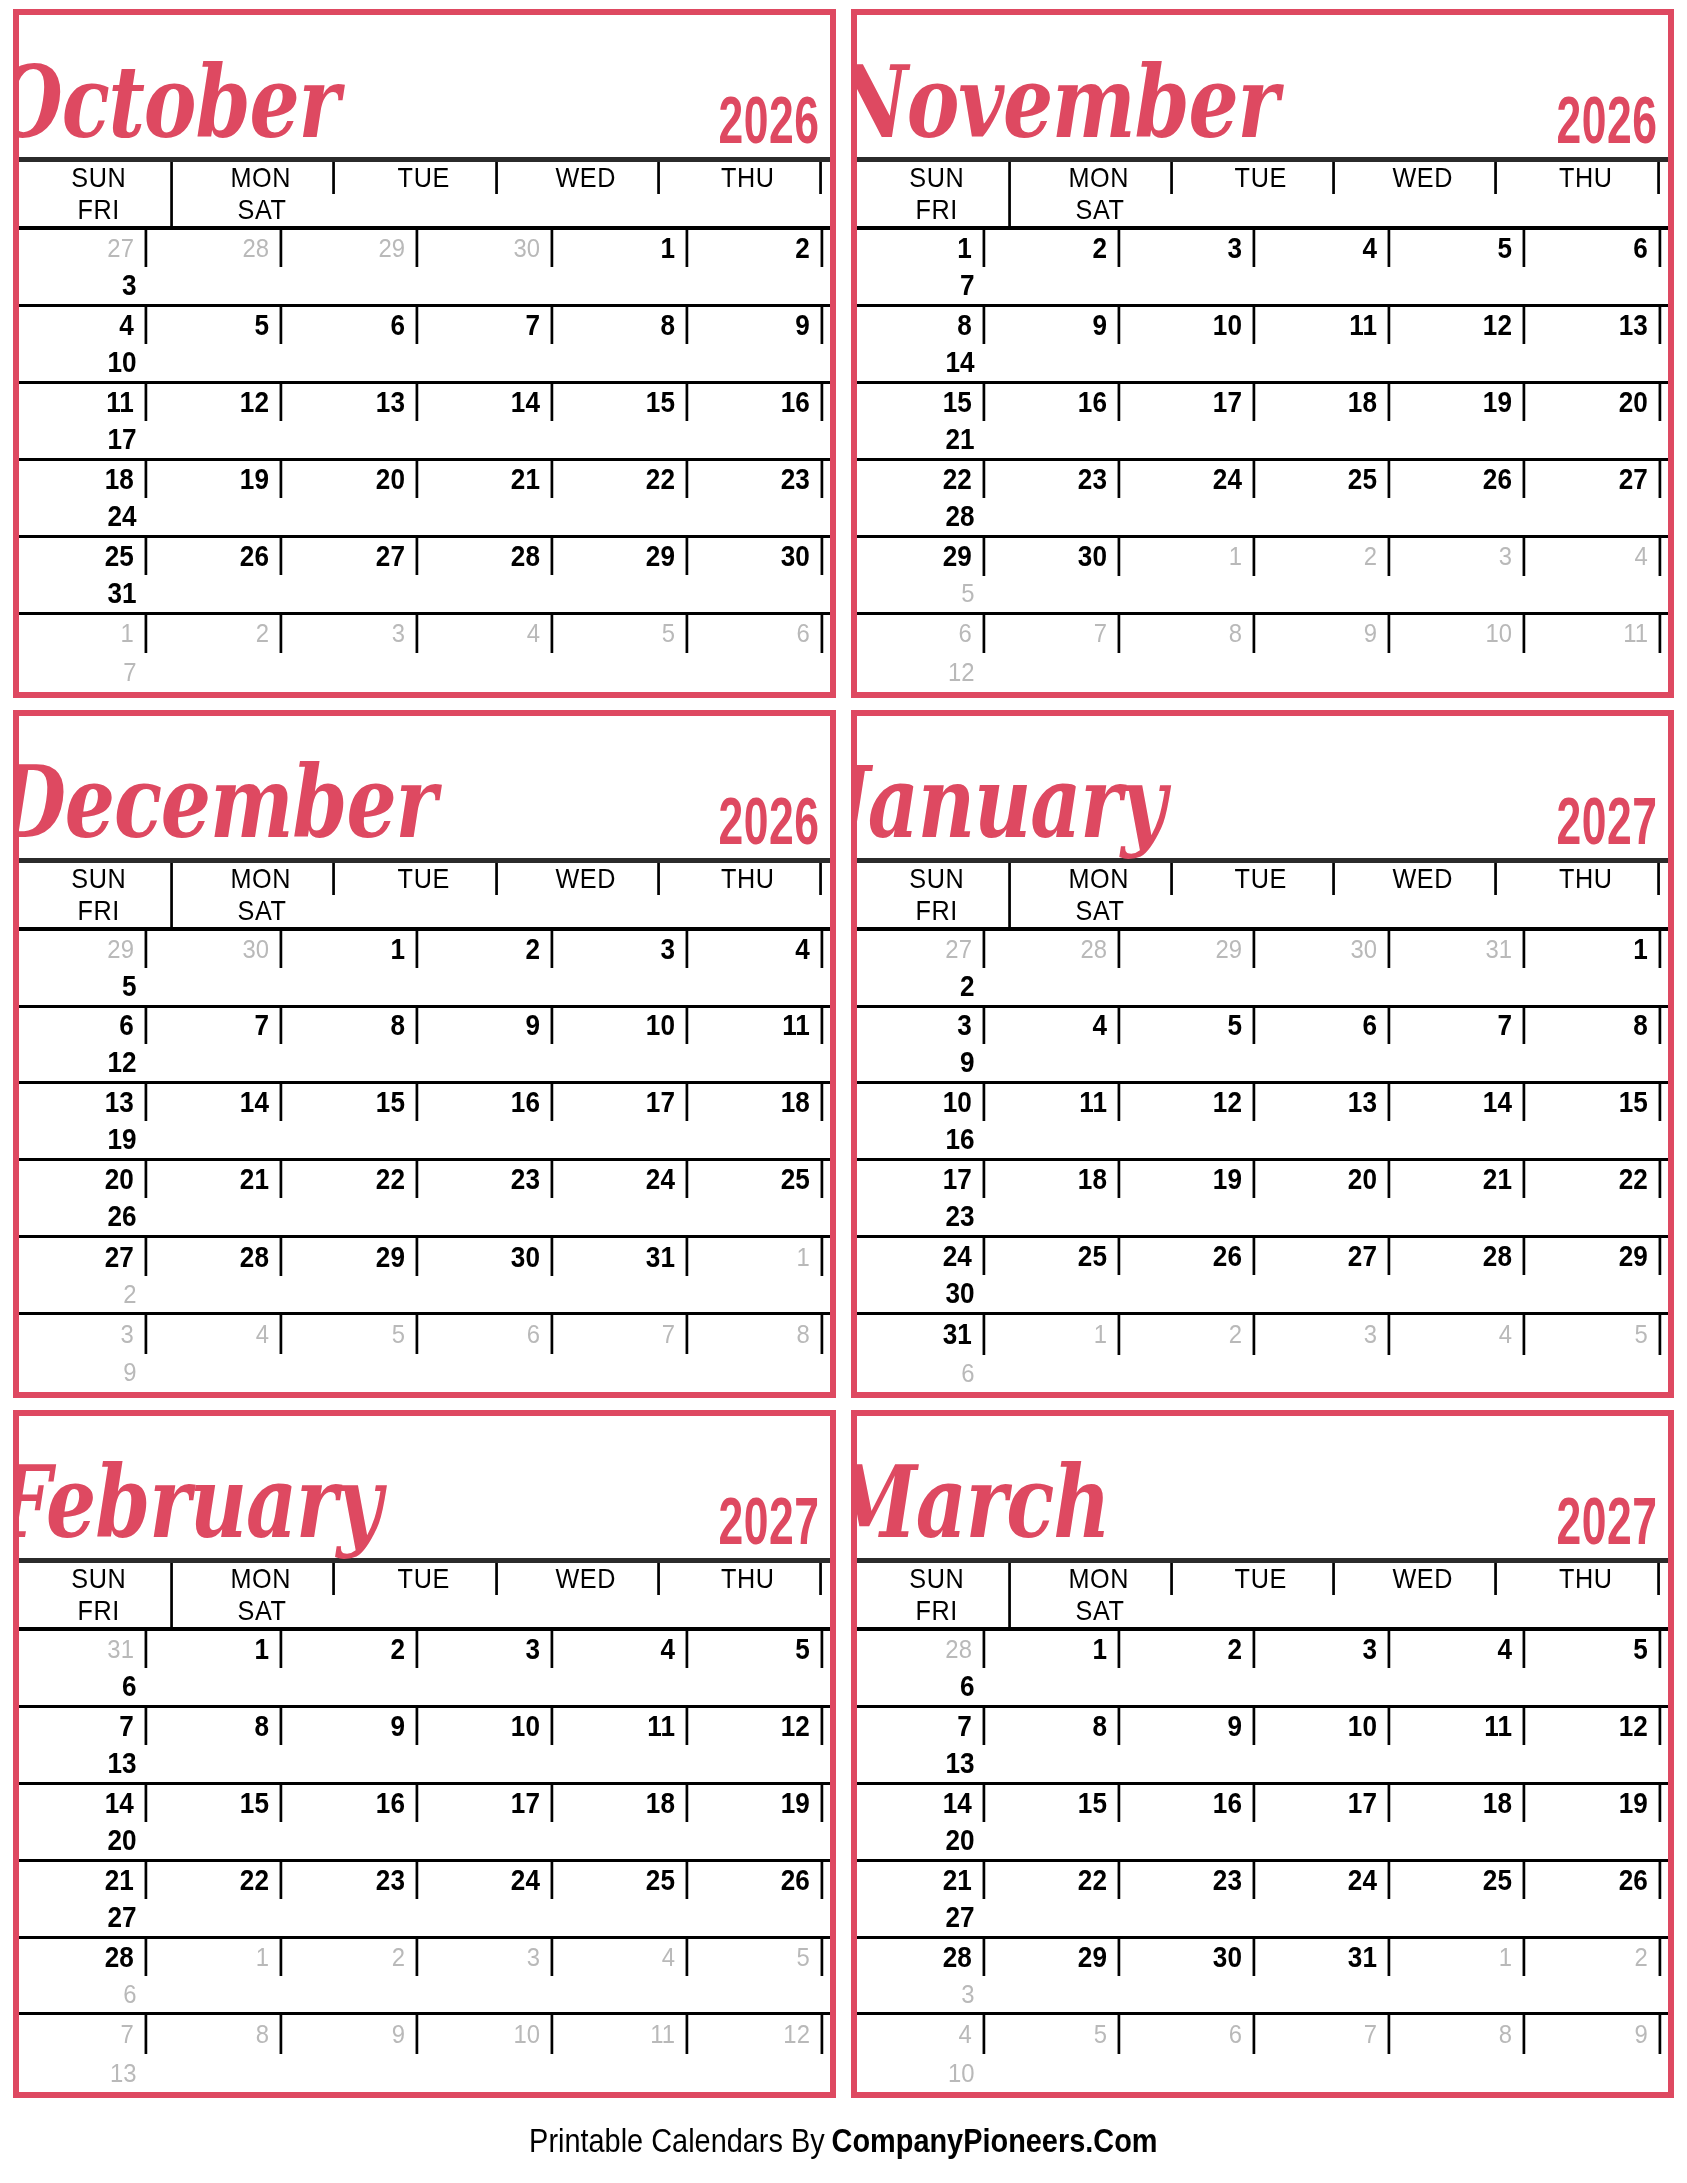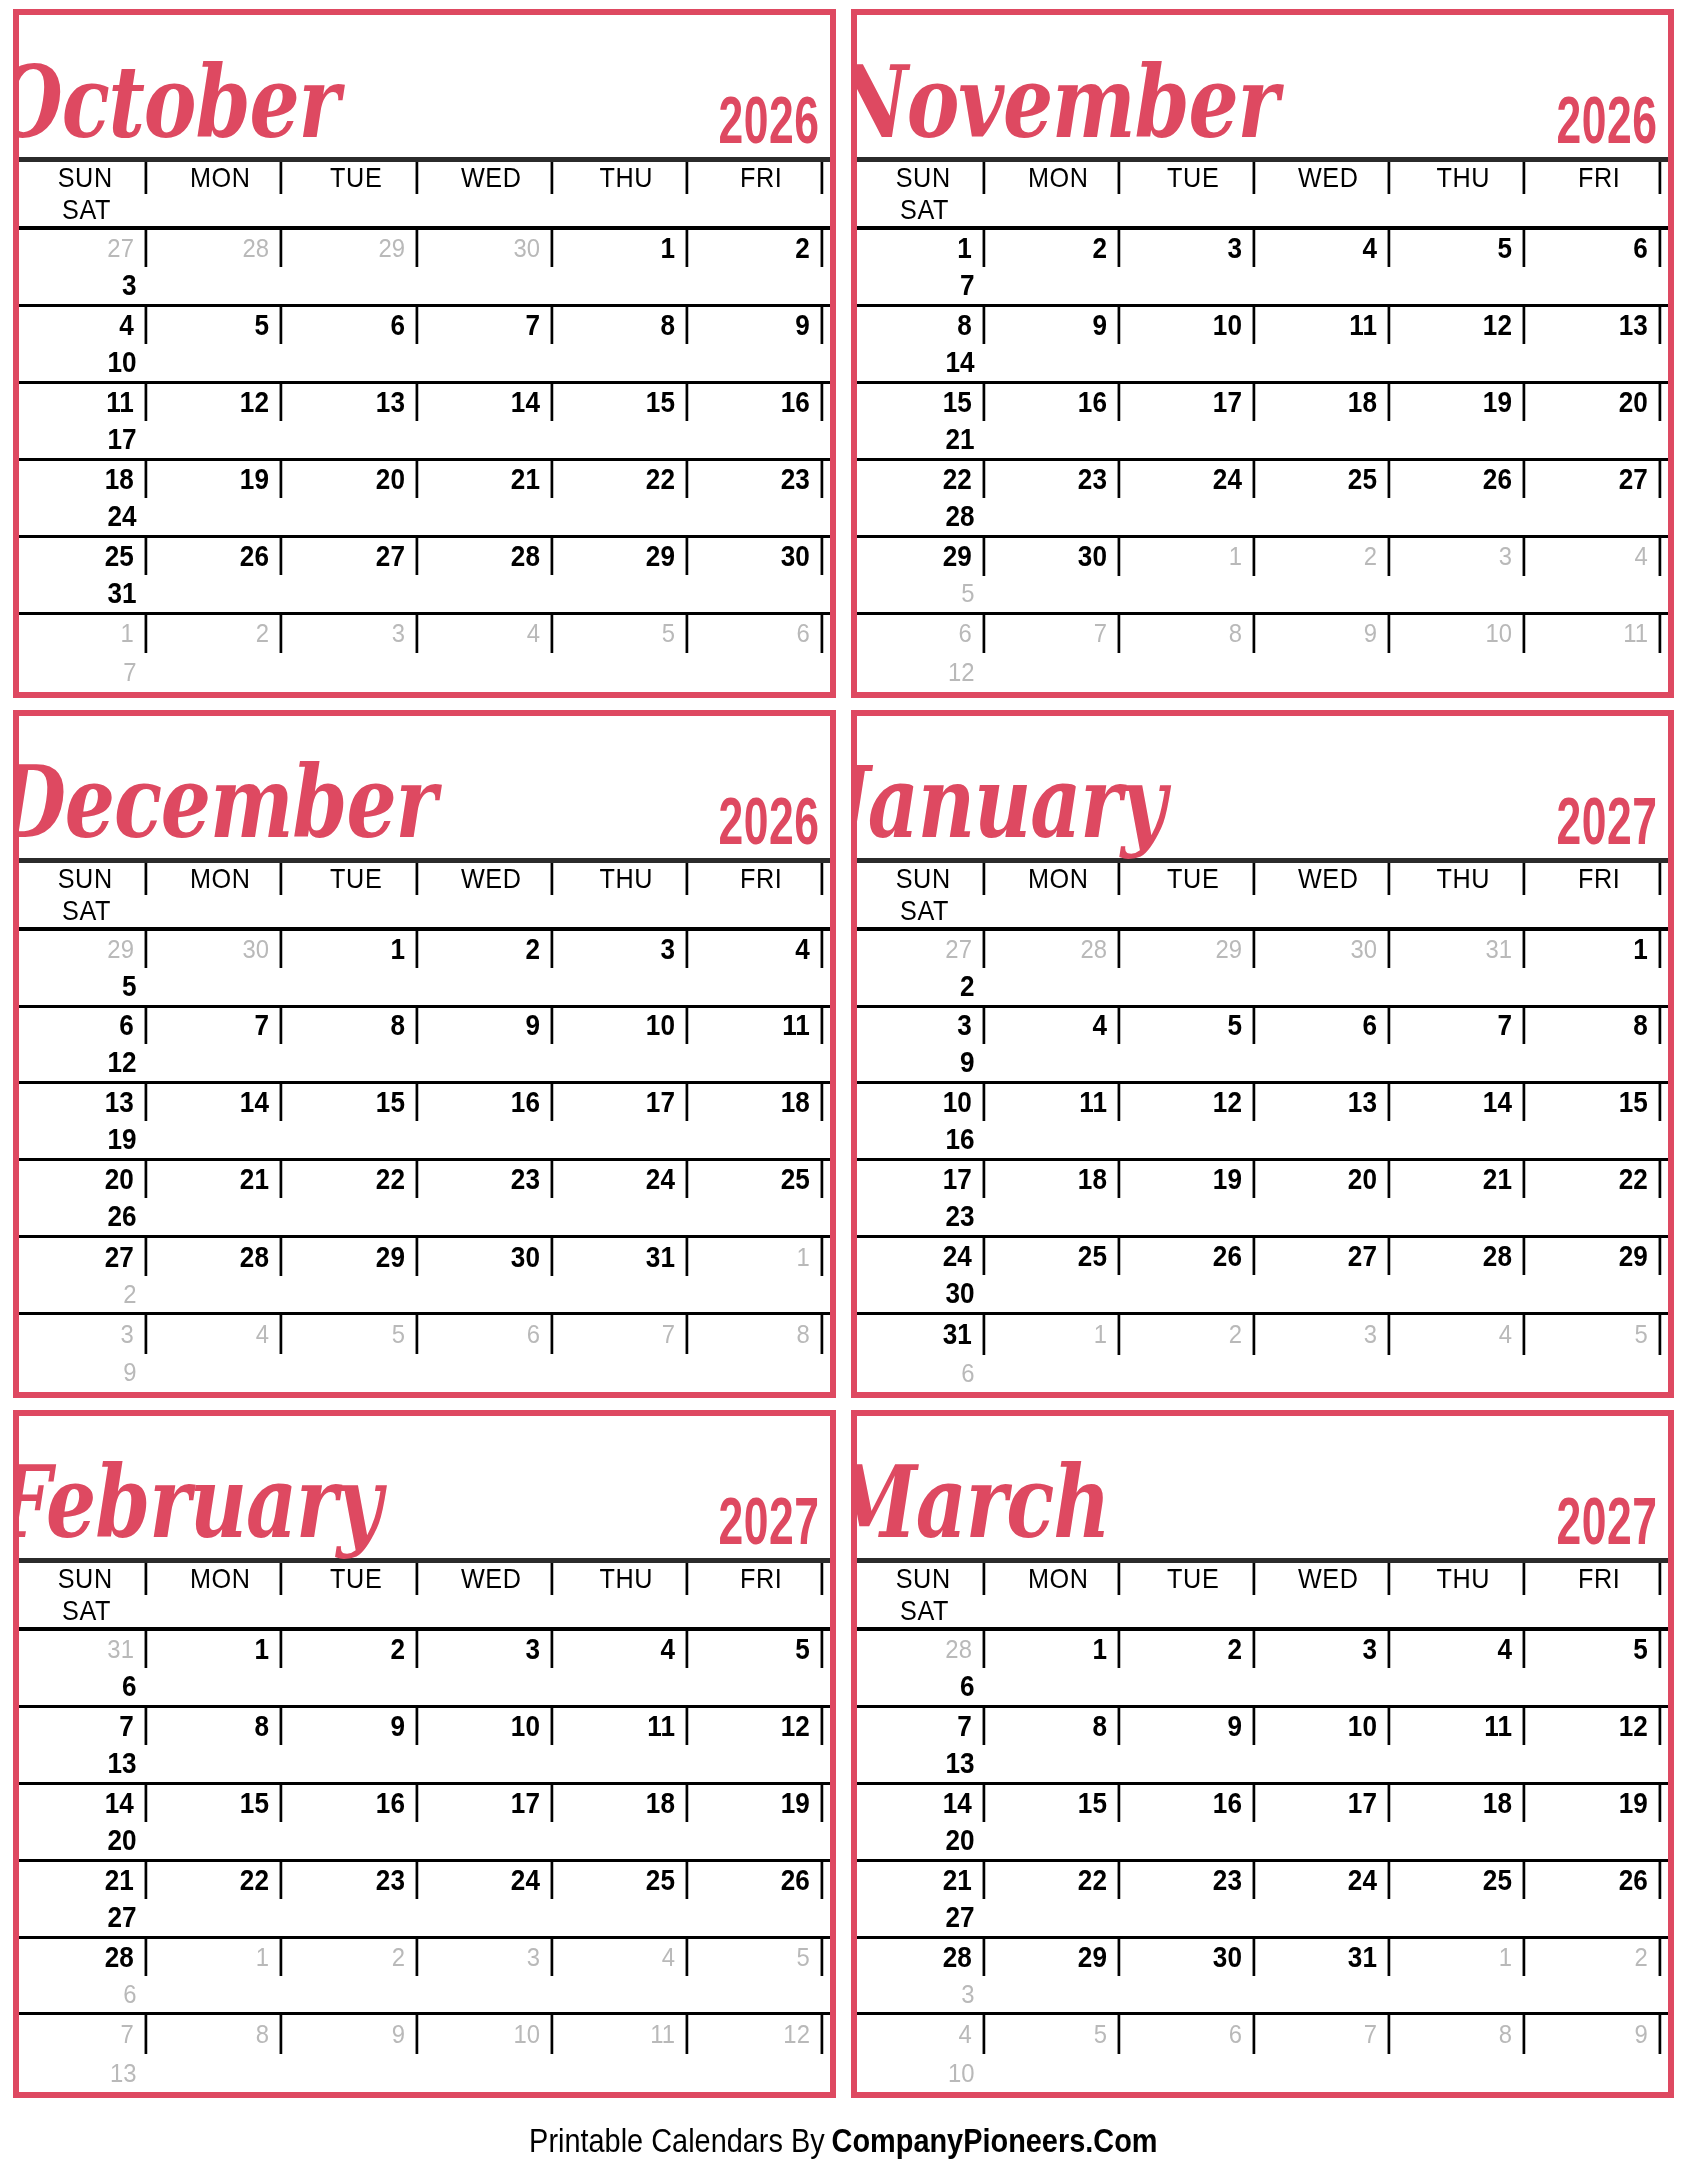--- a/index.html
+++ b/index.html
@@ -74,21 +74,21 @@
     color: var(--accent);
     transform: scaleX(0.78) scaleY(1.16);
     transform-origin: right bottom;
     letter-spacing: 0.7px;
   }
 
   
   .dow-row {
     flex: 0 0 40px;
     display: grid;
-    grid-template-columns: repeat(6, 1fr);
+    grid-template-columns: repeat(5, 1fr);
     border-top: 5.3px solid #2b2b2b;
     border-bottom: 4px solid #000000;
   }
 
   .dow {
     display: flex;
     align-items: center;
     justify-content: center;
     font-family: "Liberation Sans Narrow", "Liberation Sans", sans-serif;
     font-size: 28px;

